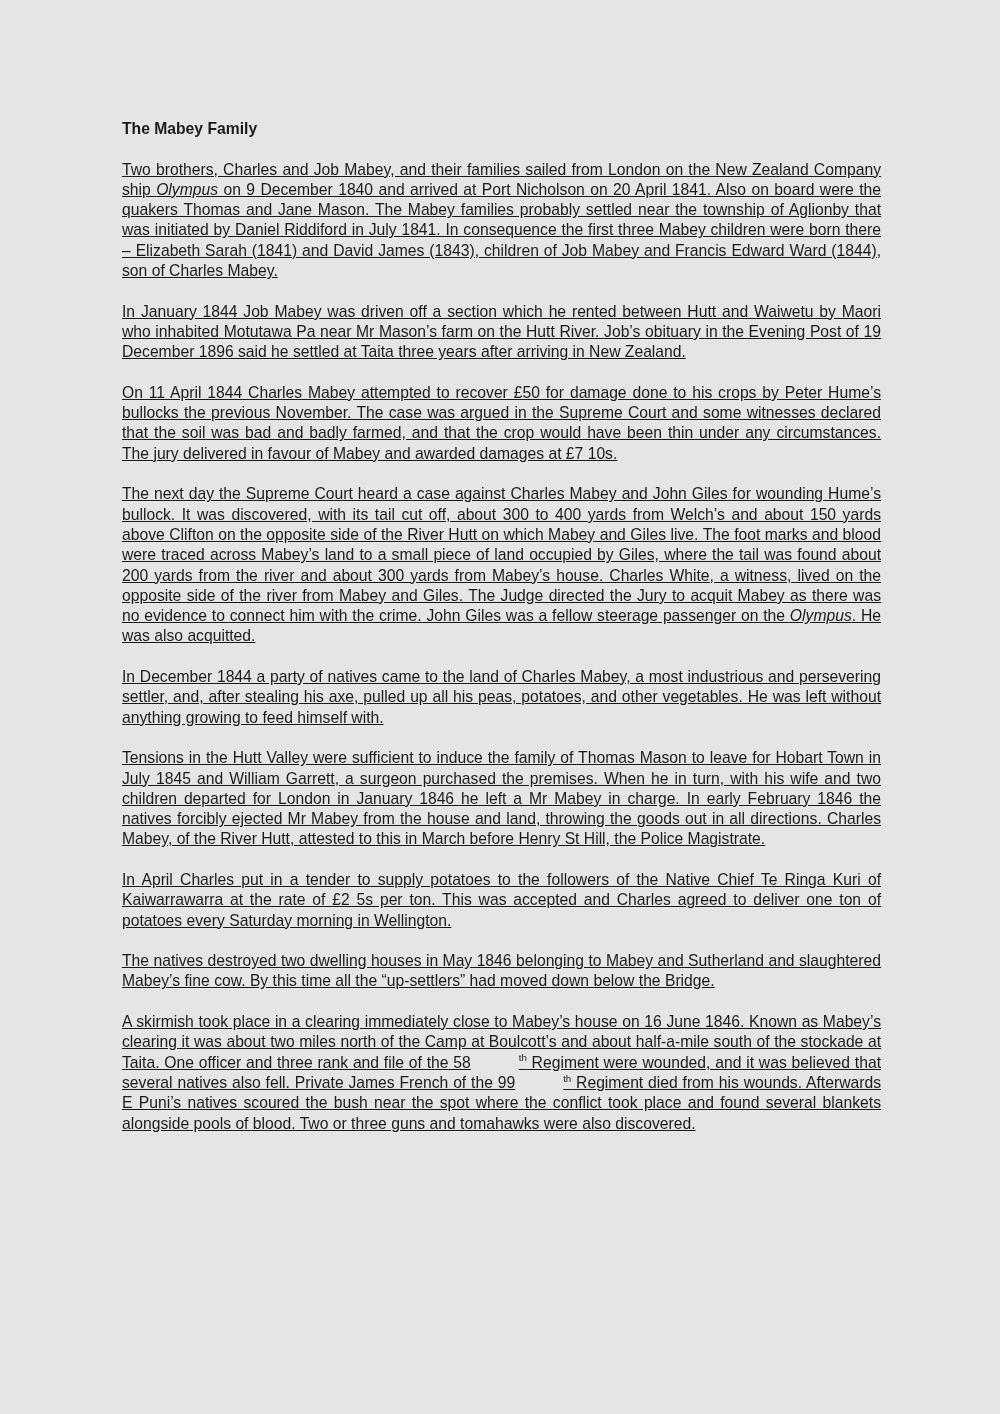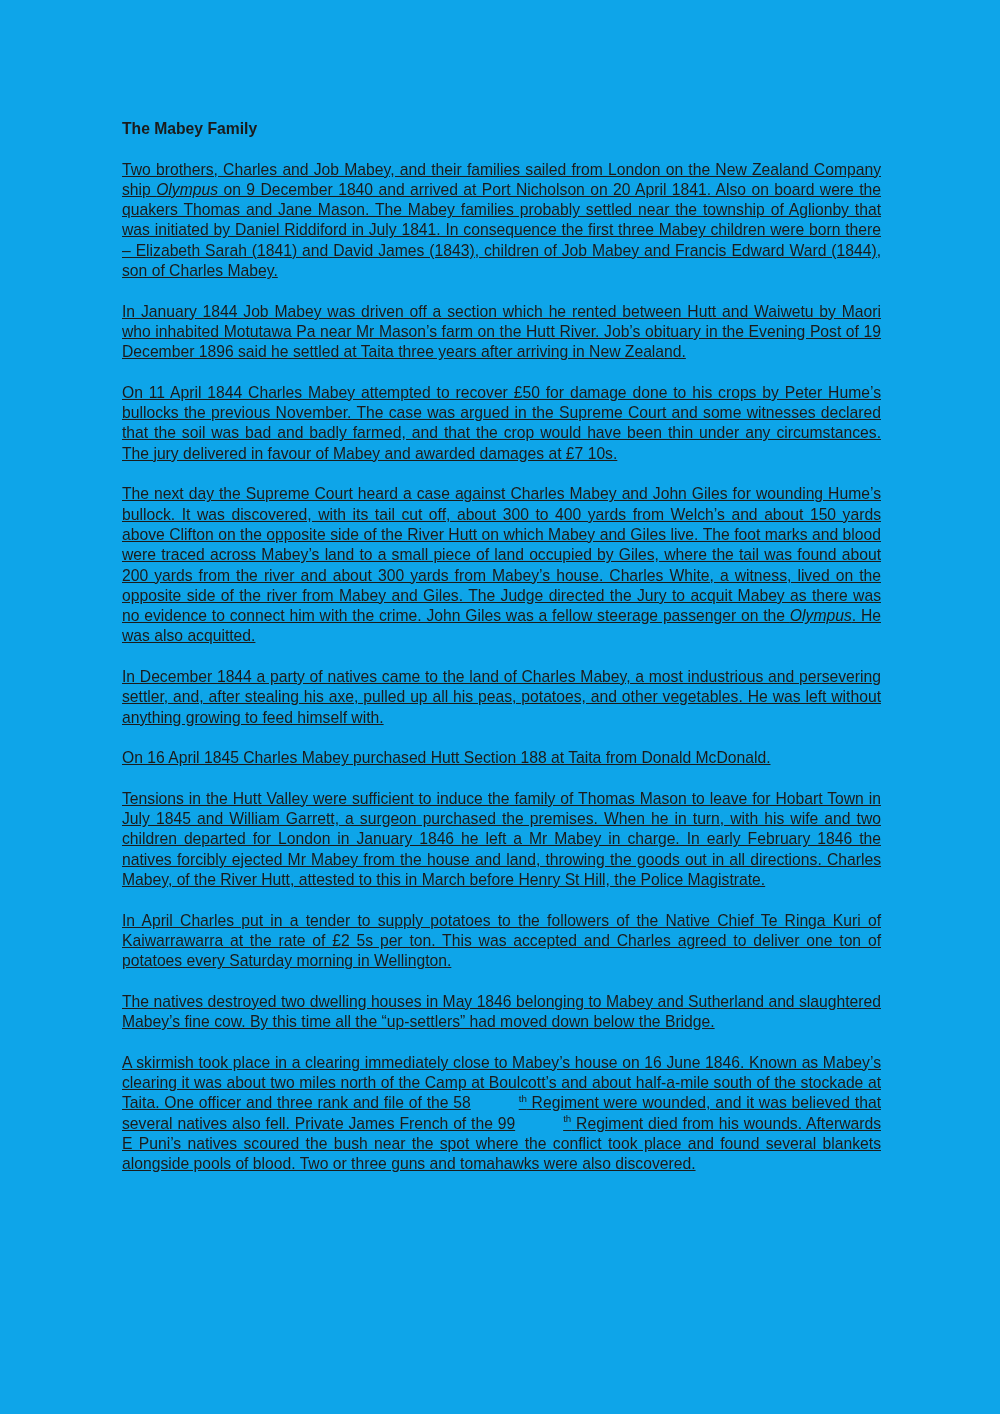--- a/index.html
+++ b/index.html
@@ -4,21 +4,21 @@
 <style>
   html, body {
     margin: 0;
     padding: 0;
     background: #ffffff;
   }
   .page {
     position: relative;
     width: 1000px;
     height: 1414px;
-    background: #0ea5e9;
+    background: #e5e5e5;
     overflow: hidden;
   }
   .content {
     position: absolute;
     left: 122px;
     top: 119px;
     width: 759px;
     font-family: "Liberation Sans", sans-serif;
     font-size: 15.7px;
     line-height: 20.3px;
@@ -49,19 +49,18 @@
 <body>
 
 <div class="page">
   <div class="content">
     <h1 class="doc-title">The Mabey Family</h1>
     <p class="para"><span>Two brothers, Charles and Job Mabey, and their families sailed from London on the New Zealand Company ship </span><i>Olympus</i><span> on 9 December 1840 and arrived at Port Nicholson on 20 April 1841. Also on board were the quakers Thomas and Jane Mason. The Mabey families probably settled near the township of Aglionby that was initiated by Daniel Riddiford in July 1841. In consequence the first three Mabey children were born there – Elizabeth Sarah (1841) and David James (1843), children of Job Mabey and Francis Edward Ward (1844), son of Charles Mabey.</span></p>
     <p class="para"><span>In January 1844 Job Mabey was driven off a section which he rented between Hutt and Waiwetu by Maori who inhabited Motutawa Pa near Mr Mason’s farm on the Hutt River. Job’s obituary in the Evening Post of 19 December 1896 said he settled at Taita three years after arriving in New Zealand.</span></p>
     <p class="para"><span>On 11 April 1844 Charles Mabey attempted to recover £50 for damage done to his crops by Peter Hume’s bullocks the previous November. The case was argued in the Supreme Court and some witnesses declared that the soil was bad and badly farmed, and that the crop would have been thin under any circumstances. The jury delivered in favour of Mabey and awarded damages at £7 10s.</span></p>
     <p class="para"><span>The next day the Supreme Court heard a case against Charles Mabey and John Giles for wounding Hume’s bullock. It was discovered, with its tail cut off, about 300 to 400 yards from Welch’s and about 150 yards above Clifton on the opposite side of the River Hutt on which Mabey and Giles live. The foot marks and blood were traced across Mabey’s land to a small piece of land occupied by Giles, where the tail was found about 200 yards from the river and about 300 yards from Mabey’s house. Charles White, a witness, lived on the opposite side of the river from Mabey and Giles. The Judge directed the Jury to acquit Mabey as there was no evidence to connect him with the crime. John Giles was a fellow steerage passenger on the </span><i>Olympus</i><span>. He was also acquitted.</span></p>
     <p class="para"><span>In December 1844 a party of natives came to the land of Charles Mabey, a most industrious and persevering settler, and, after stealing his axe, pulled up all his peas, potatoes, and other vegetables. He was left without anything growing to feed himself with.</span></p>
-    <p class="para"><span>On 16 April 1845 Charles Mabey purchased Hutt Section 188 at Taita from Donald McDonald.</span></p>
     <p class="para"><span>Tensions in the Hutt Valley were sufficient to induce the family of Thomas Mason to leave for Hobart Town in July 1845 and William Garrett, a surgeon purchased the premises. When he in turn, with his wife and two children departed for London in January 1846 he left a Mr Mabey in charge. In early February 1846 the natives forcibly ejected Mr Mabey from the house and land, throwing the goods out in all directions. Charles Mabey, of the River Hutt, attested to this in March before Henry St Hill, the Police Magistrate.</span></p>
     <p class="para"><span>In April Charles put in a tender to supply potatoes to the followers of the Native Chief Te Ringa Kuri of Kaiwarrawarra at the rate of £2 5s per ton. This was accepted and Charles agreed to deliver one ton of potatoes every Saturday morning in Wellington.</span></p>
     <p class="para"><span>The natives destroyed two dwelling houses in May 1846 belonging to Mabey and Sutherland and slaughtered Mabey’s fine cow. By this time all the “up-settlers” had moved down below the Bridge.</span></p>
     <p class="para"><span>A skirmish took place in a clearing immediately close to Mabey’s house on 16 June 1846. Known as Mabey’s clearing it was about two miles north of the Camp at Boulcott’s and about half-a-mile south of the stockade at Taita. One officer and three rank and file of the 58</span><sup>th</sup><span> Regiment were wounded, and it was believed that several natives also fell. Private James French of the 99</span><sup>th</sup><span> Regiment died from his wounds. Afterwards E Puni’s natives scoured the bush near the spot where the conflict took place and found several blankets alongside pools of blood. Two or three guns and tomahawks were also discovered.</span></p>
   </div>
 </div>
 
 </body></html>

